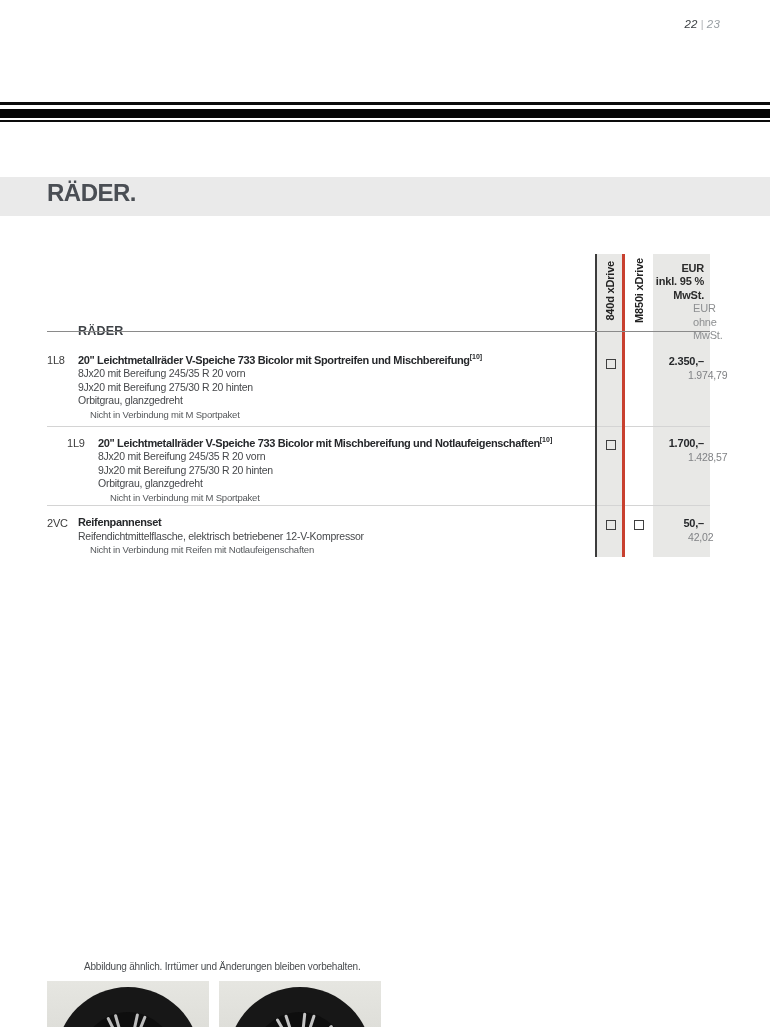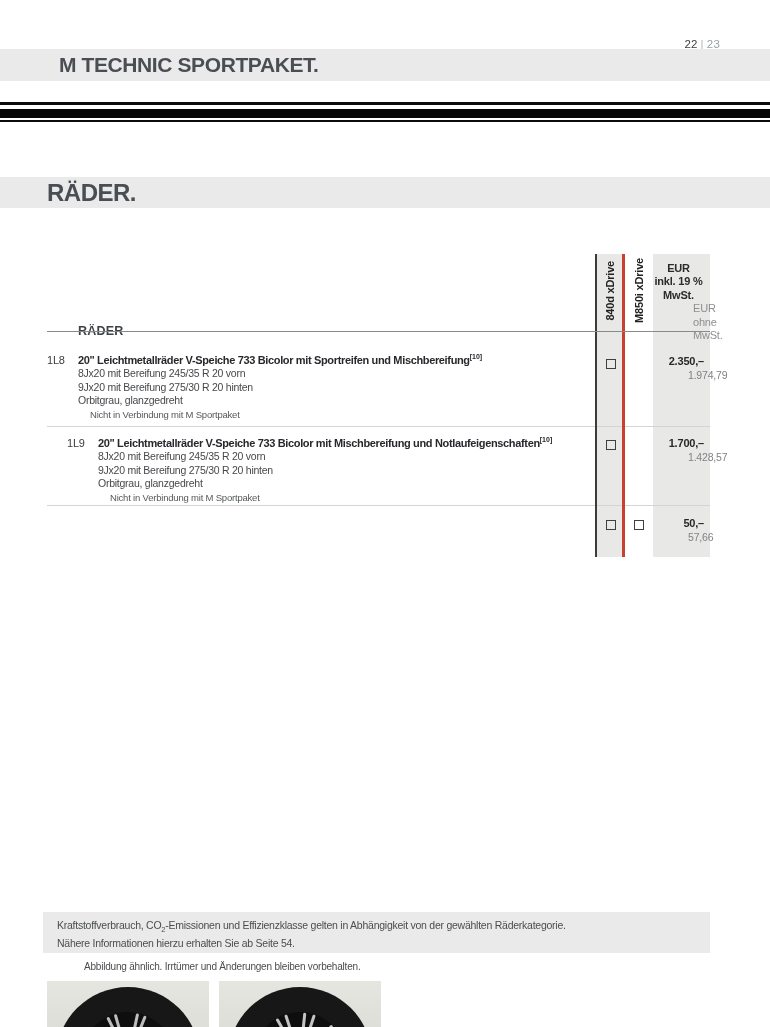--- a/index.html
+++ b/index.html
@@ -1,30 +1,30 @@
 <!DOCTYPE html>
 <html><head>
 <meta charset="utf-8">
 <style>
   html,body{margin:0;padding:0;background:#fff;}
   .page{position:relative;width:770px;height:1027px;background:#ffffff;overflow:hidden;
         font-family:"Liberation Sans",sans-serif;color:#2b2d30;}
 
   
-  .page-number{position:absolute;top:38px;left:0;width:720px;text-align:right;
-               font-size:11.5px;letter-spacing:.2px;}
+  .page-number{position:absolute;top:18px;left:0;width:720px;text-align:right;
+               font-size:11.5px;letter-spacing:.2px;font-style:italic;}
   .pn-current{color:#3c4043;}
   .pn-sep{color:#b2b5b8;padding:0 3px;}
   .pn-next{color:#9aa0a4;}
 
   
   .header-bar{position:absolute;top:49px;left:0;width:770px;height:32px;background:#eaeaea;}
   .header-title{display:block;margin-left:59px;line-height:32px;font-size:21px;font-weight:bold;
                 color:#4a4e54;letter-spacing:-.4px;white-space:nowrap;}
-  .section-bar{position:absolute;top:177px;left:0;width:770px;height:31px;background:#eaeaea;}
+  .section-bar{position:absolute;top:177px;left:0;width:770px;height:39px;background:#eaeaea;}
   .section-title{display:block;margin-left:47px;line-height:31px;font-size:24px;font-weight:bold;
                  color:#4a4e54;letter-spacing:-.5px;}
 
   
   .rule{position:absolute;left:0;width:770px;}
   .rule-a{top:102px;height:3px;background:#0c0c0c;}
   .rule-b{top:109px;height:9px;background:#060606;}
   .rule-c{top:120px;height:2px;background:#0c0c0c;}
 
   
@@ -38,21 +38,21 @@
   .row-sep1{top:426px;}
   .row-sep2{top:505px;}
 
   .model-col-label{position:absolute;top:254px;height:73px;display:flex;align-items:center;
                    justify-content:center;z-index:2;}
   .mcl-840d{left:597px;width:25px;}
   .mcl-m850i{left:625px;width:28px;}
   .model-col-label span{writing-mode:vertical-rl;transform:rotate(180deg);font-size:11px;
                         font-weight:bold;color:#222;white-space:nowrap;letter-spacing:-.2px;}
 
-  .eur-head{position:absolute;left:653px;top:262px;width:51px;text-align:center;z-index:2;
+  .eur-head{position:absolute;left:653px;top:262px;width:51px;text-align:right;z-index:2;
             font-size:11px;line-height:13.4px;color:#2b2b2b;letter-spacing:-.2px;}
   .eur-head .bold{font-weight:bold;}
   .eur-head .muted{color:#8d8f91;padding-left:40px;}
 
   .rader-col-header{position:absolute;left:78px;top:324px;font-size:12.5px;font-weight:bold;
                     color:#3e4247;letter-spacing:.2px;z-index:2;}
 
   
   .row{position:absolute;left:47px;width:545px;z-index:2;}
   .row1{top:353px;} .row2{top:436px;margin-left:20px;} .row3{top:516px;}
@@ -86,23 +86,20 @@
 </style>
 </head>
 <body>
 
 <div class="page">
 
   <div class="page-number">
     <span class="pn-current">22</span><span class="pn-sep">|</span><span class="pn-next">23</span>
   </div>
 
-  <div class="header-bar">
-    <span class="header-title">M TECHNIC SPORTPAKET.</span>
-  </div>
 
   <div class="rule rule-a"></div>
   <div class="rule rule-b"></div>
   <div class="rule rule-c"></div>
 
   <div class="section-bar">
     <span class="section-title">RÄDER.</span>
   </div>
 
   <div class="col-bg col-840d-bg"></div>
@@ -115,21 +112,21 @@
 
   <div class="model-col-label mcl-840d">
     <span>840d xDrive</span>
   </div>
   <div class="model-col-label mcl-m850i">
     <span>M850i xDrive</span>
   </div>
 
   <div class="eur-head">
     <div class="bold">EUR</div>
-    <div class="bold">inkl. 19 %</div>
+    <div class="bold">inkl. 95 %</div>
     <div class="bold">MwSt.</div>
     <div class="muted">EUR ohne</div>
     <div class="muted">MwSt.</div>
   </div>
 
   <div class="rader-col-header">RÄDER</div>
 
   <div class="row row1">
     <span class="code">1L8</span>
     <div class="content">
@@ -155,31 +152,35 @@
       <div class="row-detail">Orbitgrau, glanzgedreht</div>
       <div class="row-note">Nicht in Verbindung mit M Sportpaket</div>
     </div>
   </div>
   <span class="cb cb-r2-840"></span>
   <div class="price price-r2">
     <div class="gross">1.700,–</div>
     <div class="net">1.428,57</div>
   </div>
 
+  <div class="row row3">
+    <span class="code">2VC</span>
+    <div class="content">
+      <div class="row-title"><span>Reifenpannenset</span></div>
+      <div class="row-detail">Reifendichtmittelflasche, elektrisch betriebener 12-V-Kompressor</div>
+      <div class="row-note">Nicht in Verbindung mit Reifen mit Notlaufeigenschaften</div>
+    </div>
+  </div>
   <span class="cb cb-r3-840"></span>
   <span class="cb cb-r3-m850"></span>
   <div class="price price-r3">
     <div class="gross">50,–</div>
-    <div class="net">57,66</div>
-  </div>
-
-  <div class="footnote-box">
-    <div><span>Kraftstoffverbrauch, CO</span><sub>2</sub><span>-Emissionen und Effizienzklasse gelten in Abhängigkeit von der gewählten Räderkategorie.</span></div>
-    <div>Nähere Informationen hierzu erhalten Sie ab Seite 54.</div>
-  </div>
+    <div class="net">42,02</div>
+  </div>
+
 
   <div class="disclaimer">Abbildung ähnlich. Irrtümer und Änderungen bleiben vorbehalten.</div>
 
   <div class="wheel-photo wheel1">
     <svg width="162" height="140" viewBox="0 0 162 140">
       <defs>
         <linearGradient id="bodyA" x1="0" y1="0" x2="0" y2="1">
           <stop offset="0" stop-color="#e6e6e1"></stop>
             <stop offset="1" stop-color="#cfcfca"></stop>
         </linearGradient>

